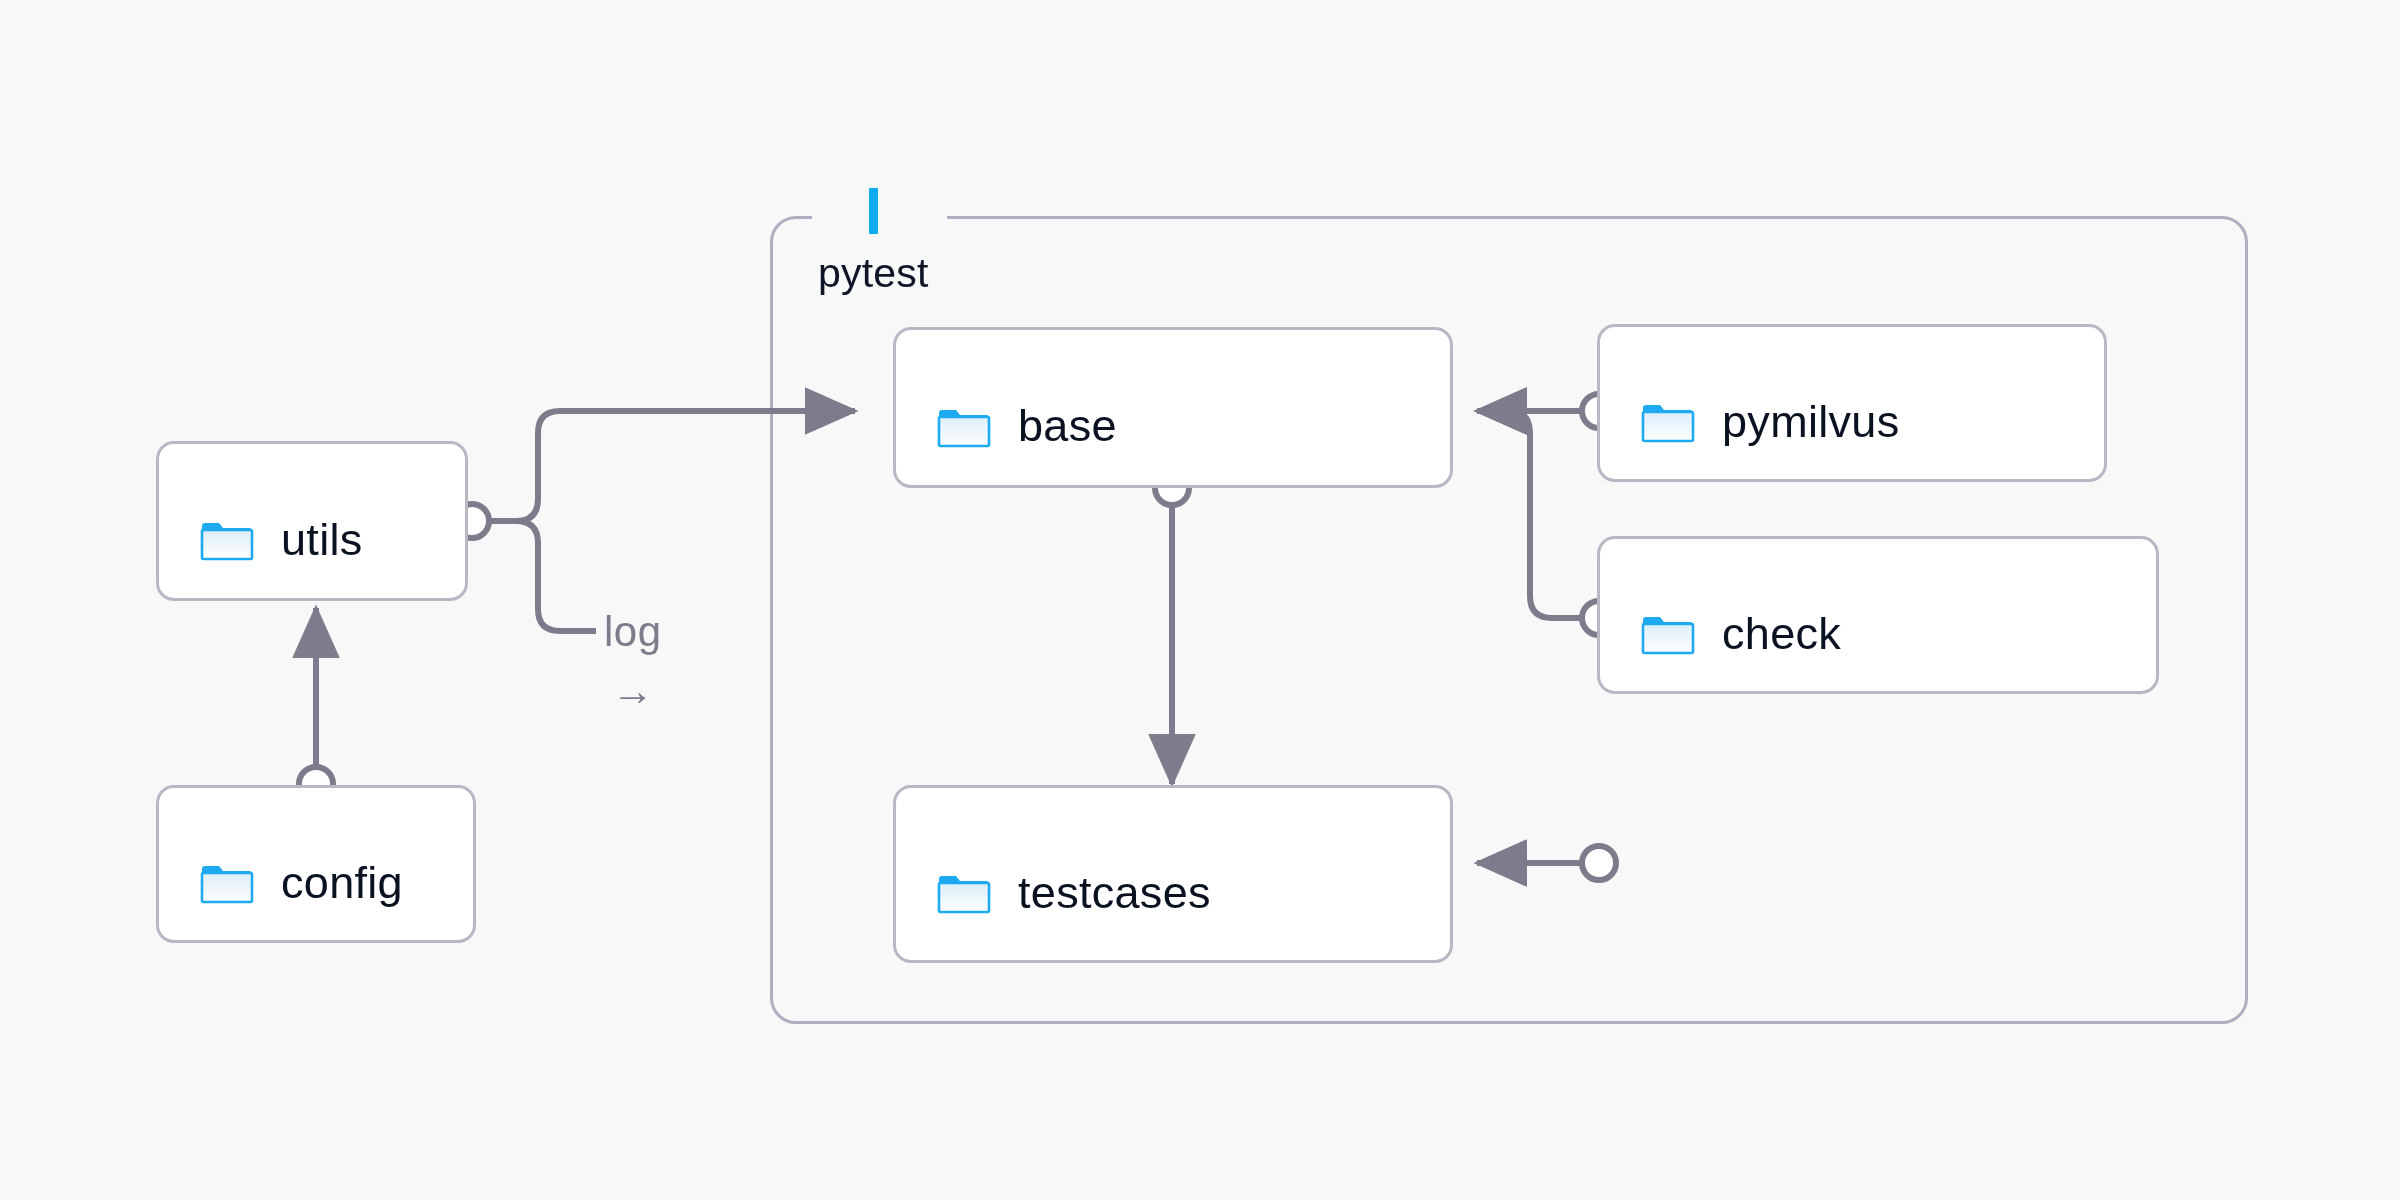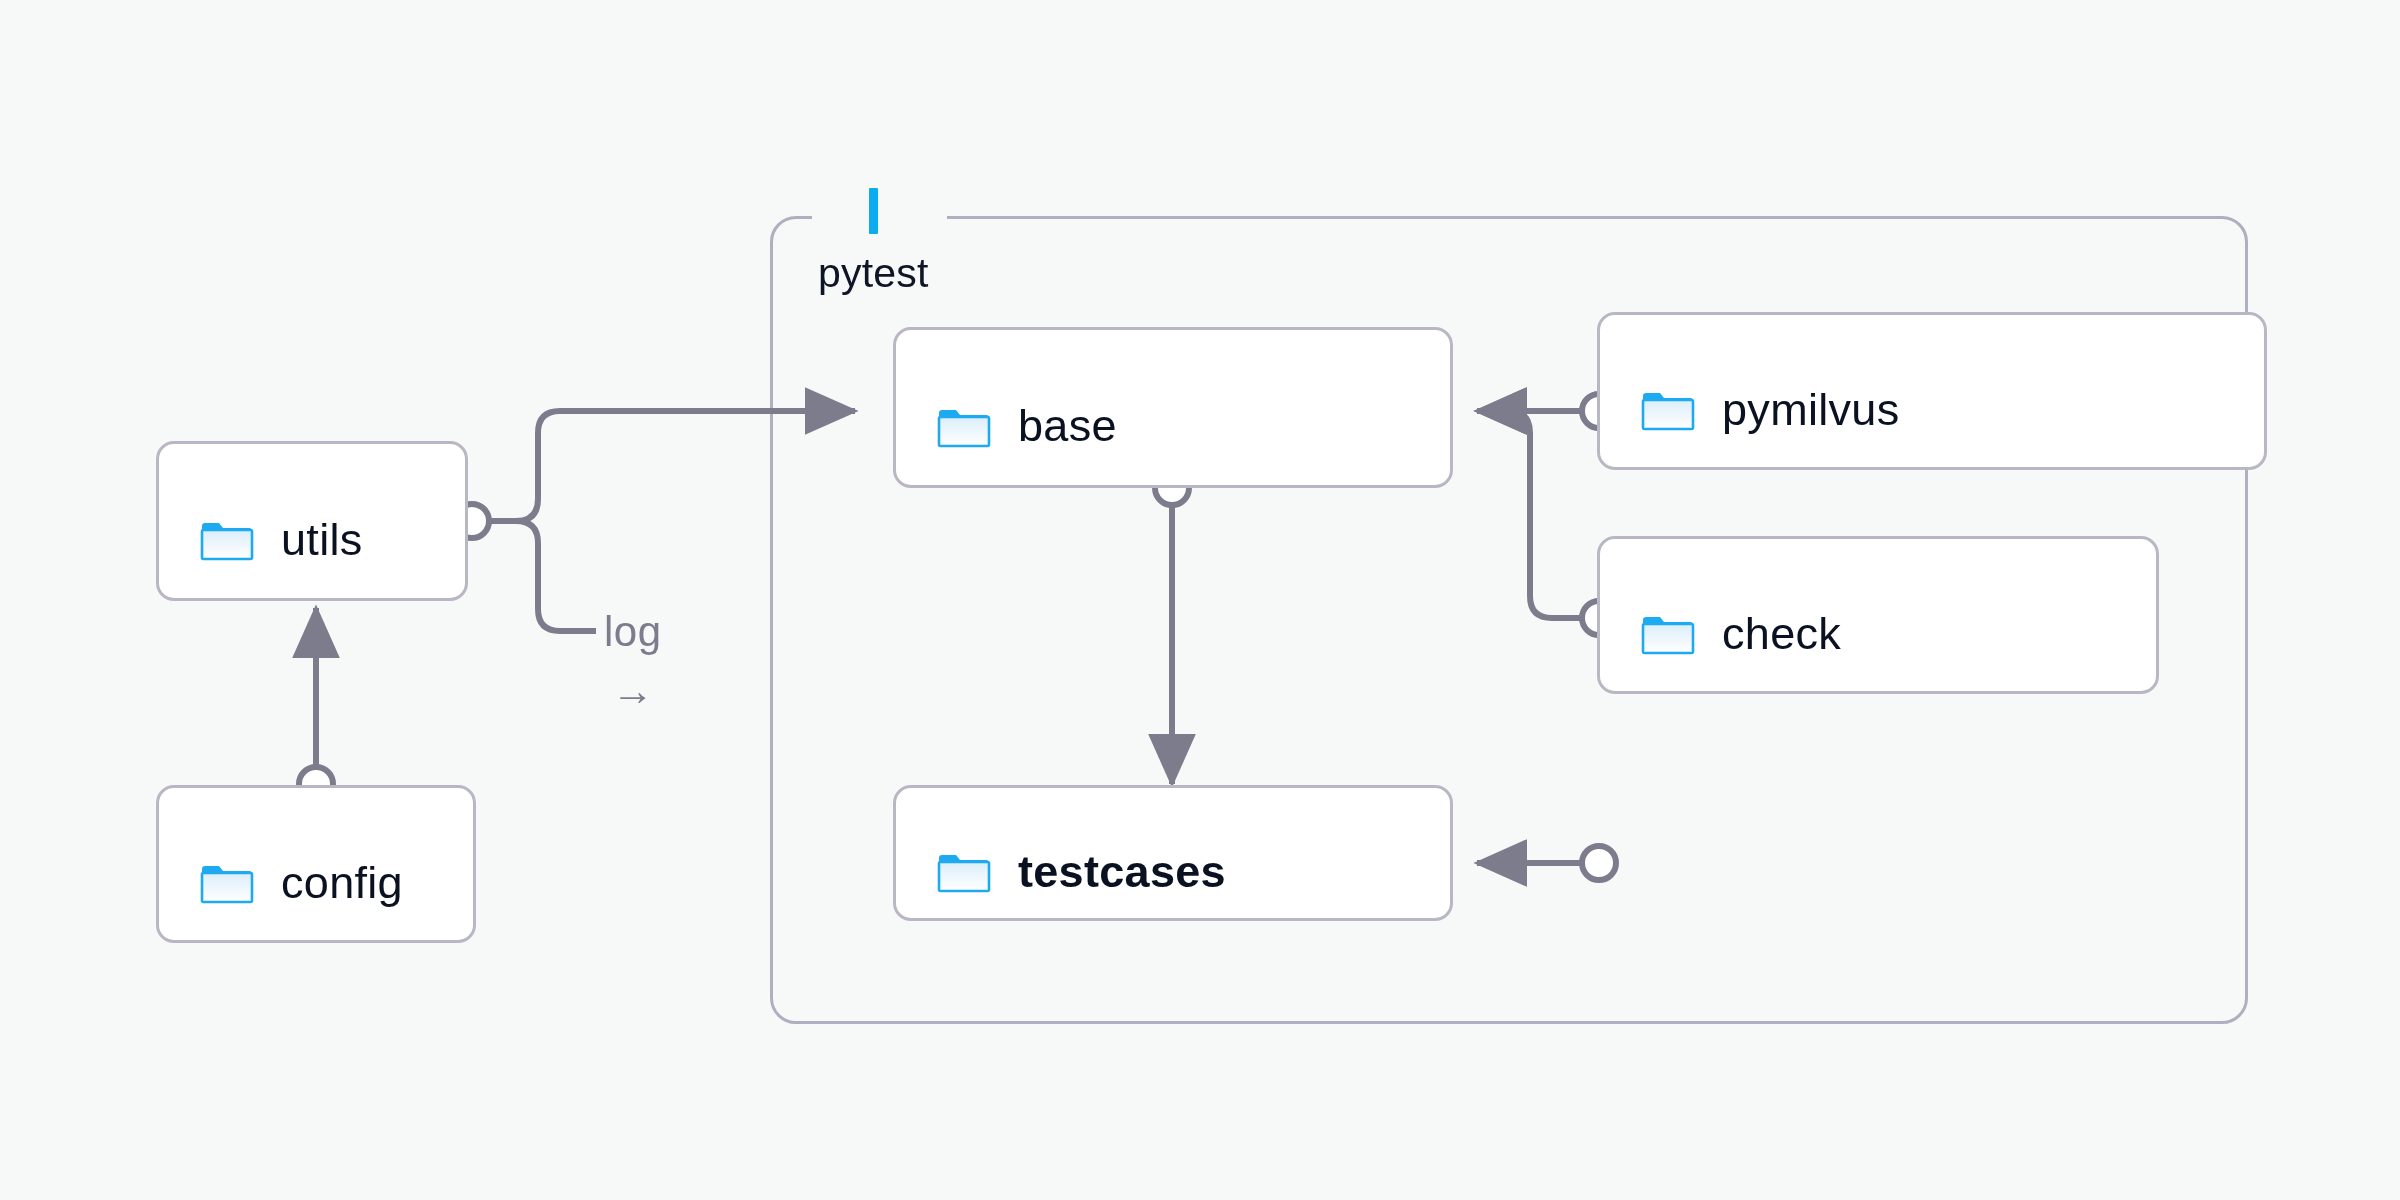--- a/index.html
+++ b/index.html
@@ -208,37 +208,37 @@
               <stop offset="100%" stop-color="#ffffff"></stop>
           </linearGradient>
         </defs>
         <path d="M3,11 a3,3 0 0 1 3,-3 h14 l4,5 h26 a3,3 0 0 1 3,3 v4 h-50 z" fill="#1eaaf1"></path>
         <rect x="3" y="15" width="50" height="29" rx="1.5" fill="url(#fgrad-base)" stroke="#1eaaf1" stroke-width="2.6"></rect>
       </svg>
       <span class="node-label">base</span>
     </div>
   </div>
 
-  <div class="node" style="left:893px; top:785px; width:560px; height:136px;font-weight:bold;">
+  <div class="node" style="left:893px; top:785px; width:560px; height:178px;">
     <div class="node-inner">
       <svg class="folder-icon" viewBox="0 0 56 48">
         <defs>
           <linearGradient id="fgrad-testcases" x1="0" y1="0" x2="0" y2="1">
             <stop offset="0%" stop-color="#dceef9"></stop>
               <stop offset="100%" stop-color="#ffffff"></stop>
           </linearGradient>
         </defs>
         <path d="M3,11 a3,3 0 0 1 3,-3 h14 l4,5 h26 a3,3 0 0 1 3,3 v4 h-50 z" fill="#1eaaf1"></path>
         <rect x="3" y="15" width="50" height="29" rx="1.5" fill="url(#fgrad-testcases)" stroke="#1eaaf1" stroke-width="2.6"></rect>
       </svg>
       <span class="node-label">testcases</span>
     </div>
   </div>
 
-  <div class="node" style="left:1597px; top:312px; width:670px; height:158px;">
+  <div class="node" style="left:1597px; top:324px; width:510px; height:158px;">
     <div class="node-inner">
       <svg class="folder-icon" viewBox="0 0 56 48">
         <defs>
           <linearGradient id="fgrad-pymilvus" x1="0" y1="0" x2="0" y2="1">
             <stop offset="0%" stop-color="#dceef9"></stop>
               <stop offset="100%" stop-color="#ffffff"></stop>
           </linearGradient>
         </defs>
         <path d="M3,11 a3,3 0 0 1 3,-3 h14 l4,5 h26 a3,3 0 0 1 3,3 v4 h-50 z" fill="#1eaaf1"></path>
         <rect x="3" y="15" width="50" height="29" rx="1.5" fill="url(#fgrad-pymilvus)" stroke="#1eaaf1" stroke-width="2.6"></rect>

